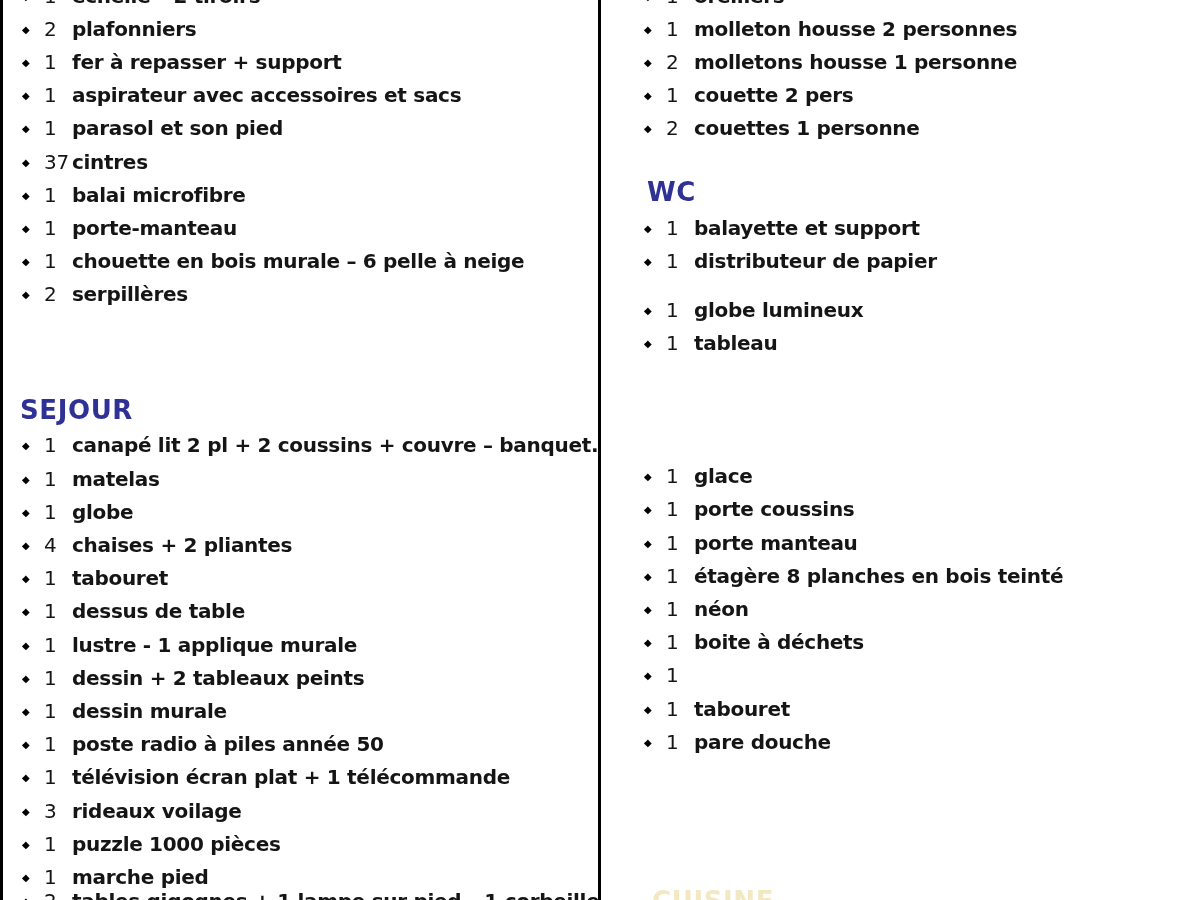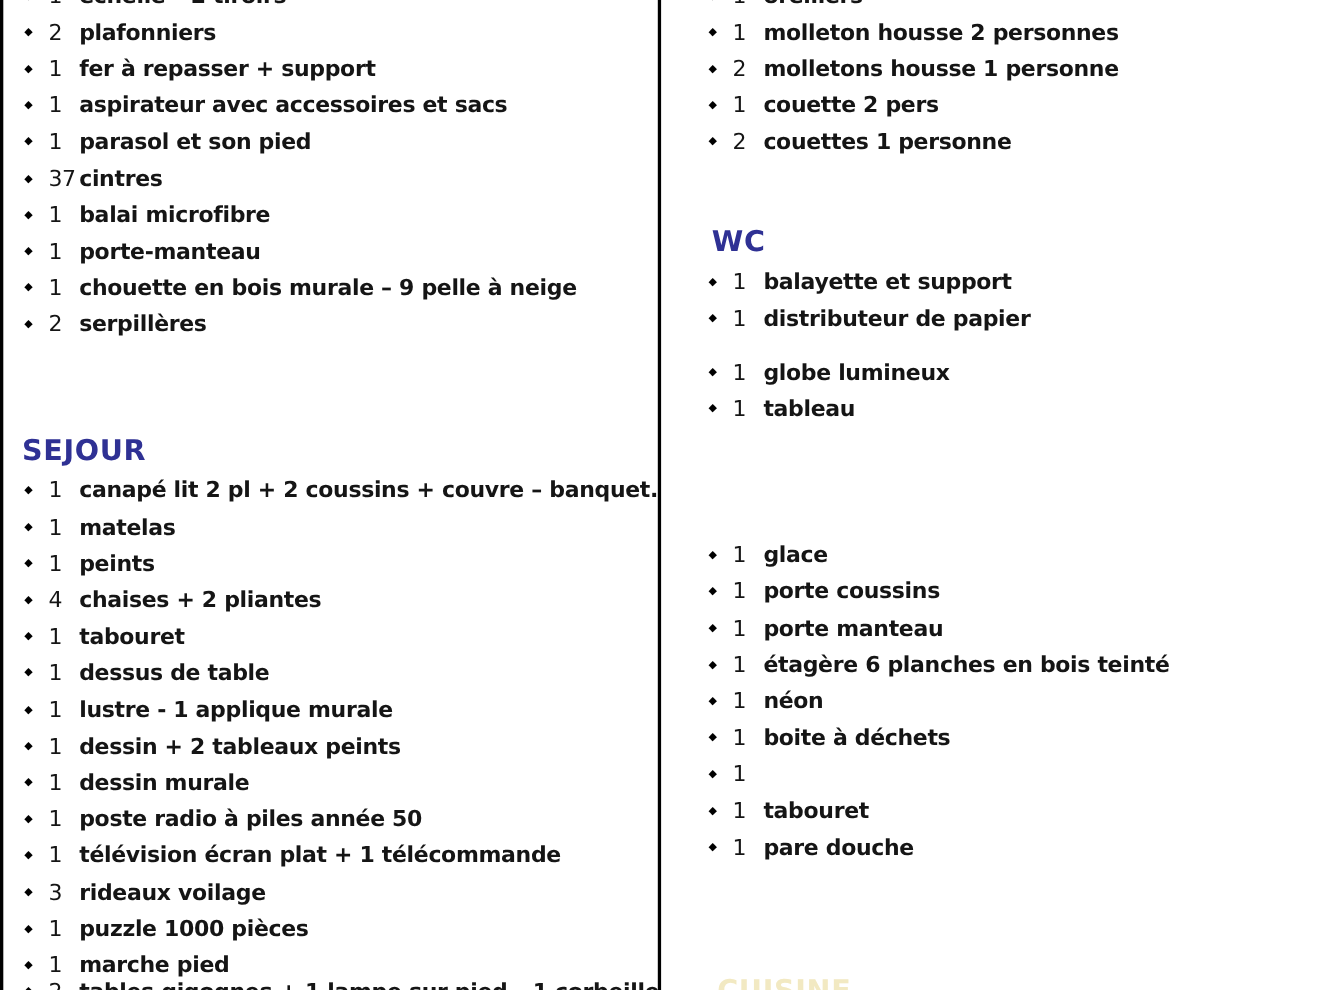--- a/index.html
+++ b/index.html
@@ -12,21 +12,21 @@
   .col{position:absolute;top:-21px;}
   .col-left{left:14px;width:580px;}
   .col-right{left:636px;width:560px;}
   .row{display:flex;align-items:center;height:33.2px;padding-left:8px;}
   .bullet{flex:none;width:22px;font-size:10px;line-height:1;color:#000;transform:translateY(1px);}
   .qty{flex:none;width:28px;font-size:20px;letter-spacing:-0.3px;}
   .itext{font-size:20px;letter-spacing:-0.3px;white-space:nowrap;font-weight:bold;}
   .heading{display:flex;align-items:center;height:38px;font-size:26px;font-weight:bold;
            color:#2f3194;letter-spacing:0.6px;white-space:nowrap;}
   .col-left .heading{padding-left:6px;}
-  .col-right .heading{padding-left:11px;margin-top:28px;}
+  .col-right .heading{padding-left:11px;}
   .abs-cutoff-item{position:absolute;left:14px;top:884px;width:580px;}
   .cutoff-heading{position:absolute;left:652px;top:886px;font-size:26px;font-weight:bold;
                   color:#f2e9c2;letter-spacing:0.6px;white-space:nowrap;}
 </style>
 </head>
 <body>
 
 <div class="page">
   <div class="page-left-border"></div>
   <div class="column-divider"></div>
@@ -68,21 +68,21 @@
         <span class="itext">balai microfibre</span>
       </div>
       <div class="row">
         <span class="bullet">◆</span>
         <span class="qty">1</span>
         <span class="itext">porte-manteau</span>
       </div>
       <div class="row">
         <span class="bullet">◆</span>
         <span class="qty">1</span>
-        <span class="itext">chouette en bois murale – 9 pelle à neige</span>
+        <span class="itext">chouette en bois murale – 6 pelle à neige</span>
       </div>
       <div class="row">
         <span class="bullet">◆</span>
         <span class="qty">2</span>
         <span class="itext">serpillères</span>
       </div>
       <div style="height: 80px;"></div>
       <div class="heading">SEJOUR</div>
       <div class="row">
         <span class="bullet">◆</span>
@@ -90,21 +90,21 @@
         <span class="itext">canapé lit 2 pl + 2 coussins + couvre – banquet.</span>
       </div>
       <div class="row">
         <span class="bullet">◆</span>
         <span class="qty">1</span>
         <span class="itext">matelas</span>
       </div>
       <div class="row">
         <span class="bullet">◆</span>
         <span class="qty">1</span>
-        <span class="itext">peints</span>
+        <span class="itext">globe</span>
       </div>
       <div class="row">
         <span class="bullet">◆</span>
         <span class="qty">4</span>
         <span class="itext">chaises + 2 pliantes</span>
       </div>
       <div class="row">
         <span class="bullet">◆</span>
         <span class="qty">1</span>
         <span class="itext">tabouret</span>
@@ -216,21 +216,21 @@
         <span class="itext">porte coussins</span>
       </div>
       <div class="row">
         <span class="bullet">◆</span>
         <span class="qty">1</span>
         <span class="itext">porte manteau</span>
       </div>
       <div class="row">
         <span class="bullet">◆</span>
         <span class="qty">1</span>
-        <span class="itext">étagère 6 planches en bois teinté</span>
+        <span class="itext">étagère 8 planches en bois teinté</span>
       </div>
       <div class="row">
         <span class="bullet">◆</span>
         <span class="qty">1</span>
         <span class="itext">néon</span>
       </div>
       <div class="row">
         <span class="bullet">◆</span>
         <span class="qty">1</span>
         <span class="itext">boite à déchets</span>

